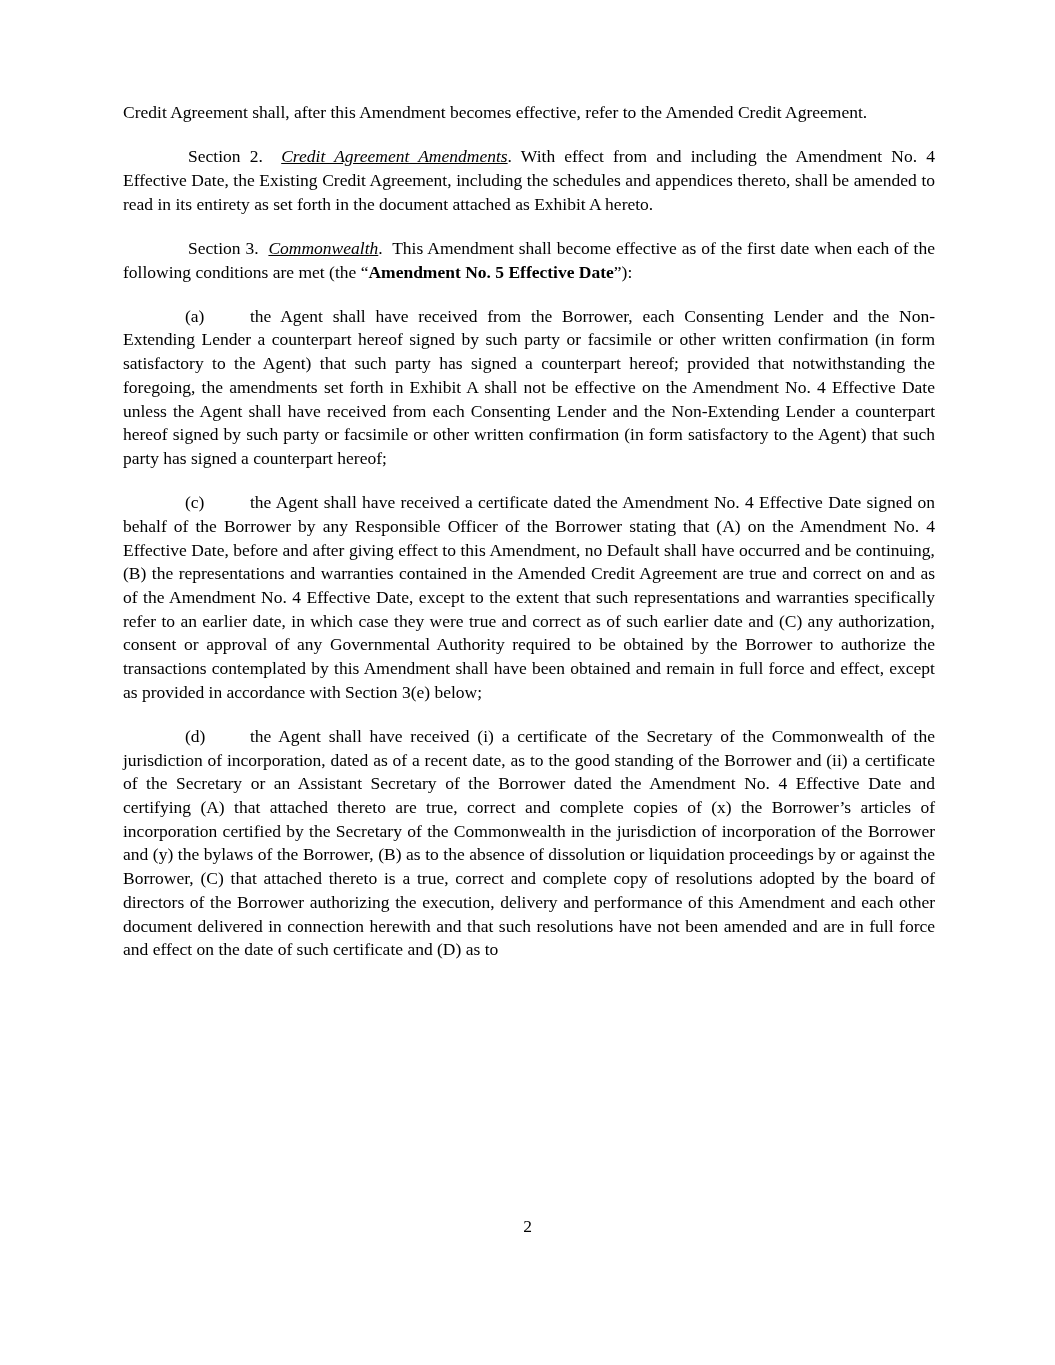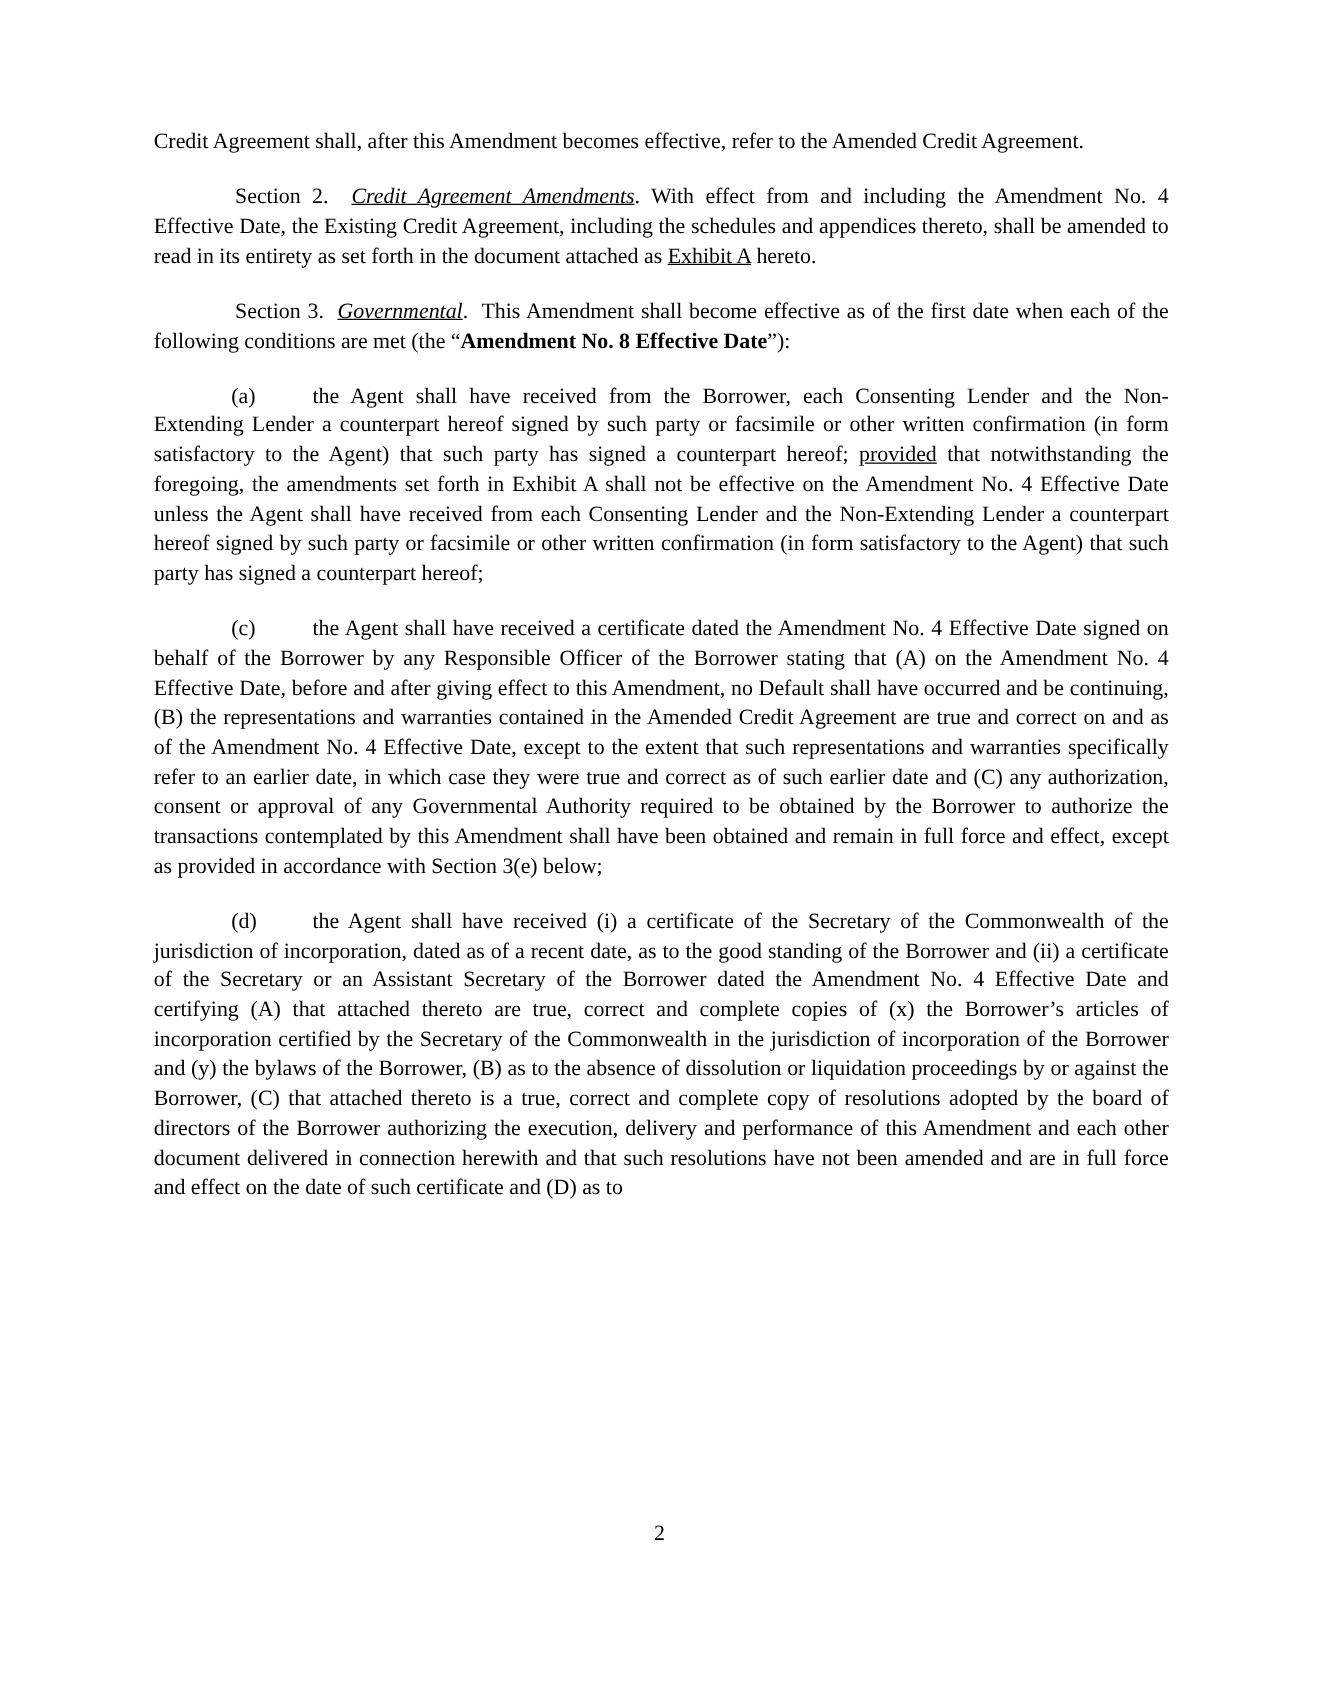--- a/index.html
+++ b/index.html
@@ -28,39 +28,39 @@
   .narrow { margin-left: 62px; }
   .section { text-indent: 65px; }
   .lettered { text-indent: 62px; }
   .marker {
     display: inline-block;
     width: 65px;
     text-indent: 0;
   }
   .italic { font-style: italic; text-decoration: underline; }
   .bold { font-weight: bold; }
-  .underline { text-decoration: underline; }
+  .underline { }
   .page-number {
     position: absolute;
     top: 1215px;
     left: 0;
     width: 100%;
     text-align: center;
   }
 </style>
 </head>
 <body>
 
 <div class="page">
 
   <p class="para narrow"><span>Credit Agreement shall, after this Amendment becomes effective, refer to the Amended Credit Agreement.</span></p>
 
   <p class="para narrow section"><span>Section 2.&nbsp; </span><span class="italic">Credit Agreement Amendments</span><span>. With effect from and including the Amendment No. 4 Effective Date, the Existing Credit Agreement, including the schedules and appendices thereto, shall be amended to read in its entirety as set forth in the document attached as </span><span class="underline">Exhibit A</span><span> hereto.</span></p>
 
-  <p class="para narrow section"><span>Section 3.&nbsp; </span><span class="italic">Governmental</span><span>.&nbsp; This Amendment shall become effective as of the first date when each of the following conditions are met (the “</span><span class="bold">Amendment No. 8 Effective Date</span><span>”):</span></p>
+  <p class="para narrow section"><span>Section 3.&nbsp; </span><span class="italic">Commonwealth</span><span>.&nbsp; This Amendment shall become effective as of the first date when each of the following conditions are met (the “</span><span class="bold">Amendment No. 5 Effective Date</span><span>”):</span></p>
 
   <p class="para lettered"><span class="marker">(a)</span><span><span>the Agent shall have received from the Borrower, each Consenting Lender and the Non-Extending Lender a counterpart hereof signed by such party or facsimile or other written confirmation (in form satisfactory to the Agent) that such party has signed a counterpart hereof; </span><span class="underline">provided</span><span> that notwithstanding the foregoing, the amendments set forth in Exhibit A shall not be effective on the Amendment No. 4 Effective Date unless the Agent shall have received from each Consenting Lender and the Non-Extending Lender a counterpart hereof signed by such party or facsimile or other written confirmation (in form satisfactory to the Agent) that such party has signed a counterpart hereof;</span></span></p>
 
 
   <p class="para lettered"><span class="marker">(c)</span><span><span>the Agent shall have received a certificate dated the Amendment No. 4 Effective Date signed on behalf of the Borrower by any Responsible Officer of the Borrower stating that (A) on the Amendment No. 4 Effective Date, before and after giving effect to this Amendment, no Default shall have occurred and be continuing, (B) the representations and warranties contained in the Amended Credit Agreement are true and correct on and as of the Amendment No. 4 Effective Date, except to the extent that such representations and warranties specifically refer to an earlier date, in which case they were true and correct as of such earlier date and (C) any authorization, consent or approval of any Governmental Authority required to be obtained by the Borrower to authorize the transactions contemplated by this Amendment shall have been obtained and remain in full force and effect, except as provided in accordance with Section 3(e) below;</span></span></p>
 
   <p class="para lettered"><span class="marker">(d)</span><span><span>the Agent shall have received (i) a certificate of the Secretary of the Commonwealth of the jurisdiction of incorporation, dated as of a recent date, as to the good standing of the Borrower and (ii) a certificate of the Secretary or an Assistant Secretary of the Borrower dated the Amendment No. 4 Effective Date and certifying (A) that attached thereto are true, correct and complete copies of (x) the Borrower’s articles of incorporation certified by the Secretary of the Commonwealth in the jurisdiction of incorporation of the Borrower and (y) the bylaws of the Borrower, (B) as to the absence of dissolution or liquidation proceedings by or against the Borrower, (C) that attached thereto is a true, correct and complete copy of resolutions adopted by the board of directors of the Borrower authorizing the execution, delivery and performance of this Amendment and each other document delivered in connection herewith and that such resolutions have not been amended and are in full force and effect on the date of such certificate and (D) as to</span></span></p>
 
   <div class="page-number">2</div>
 

